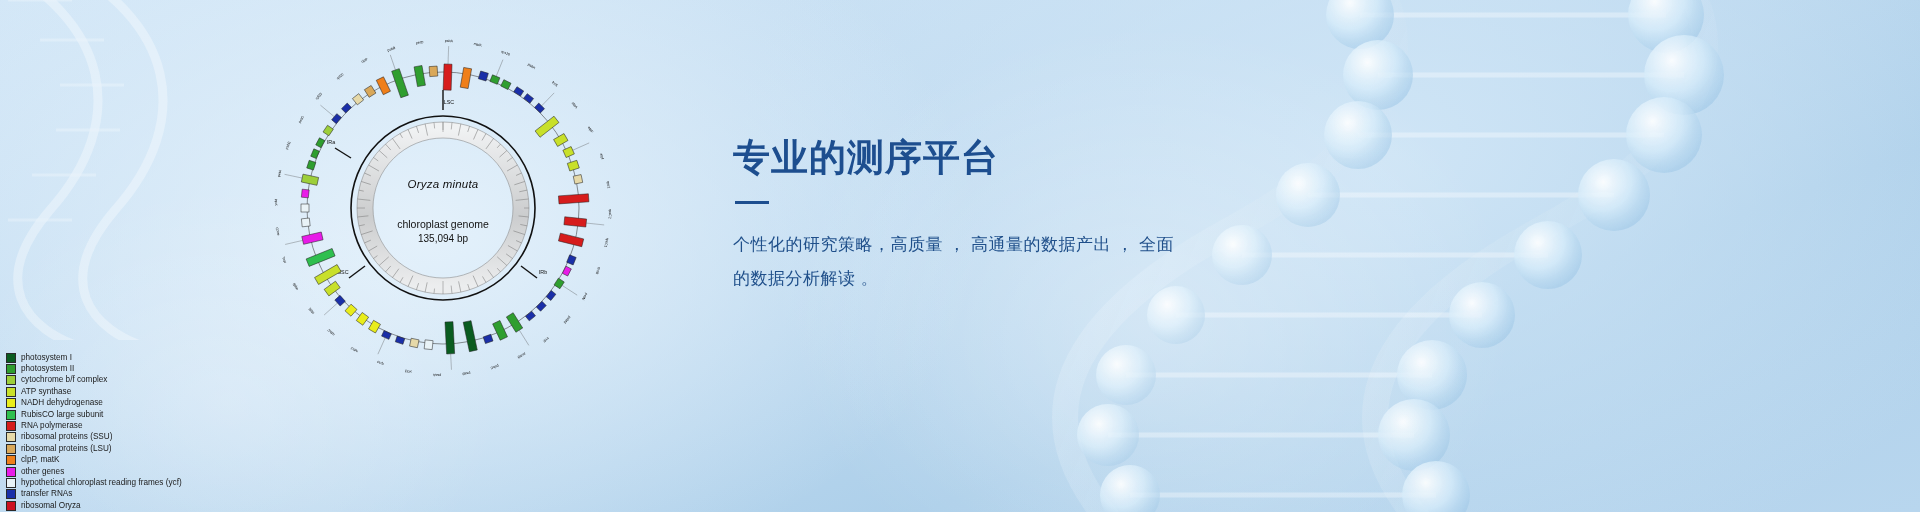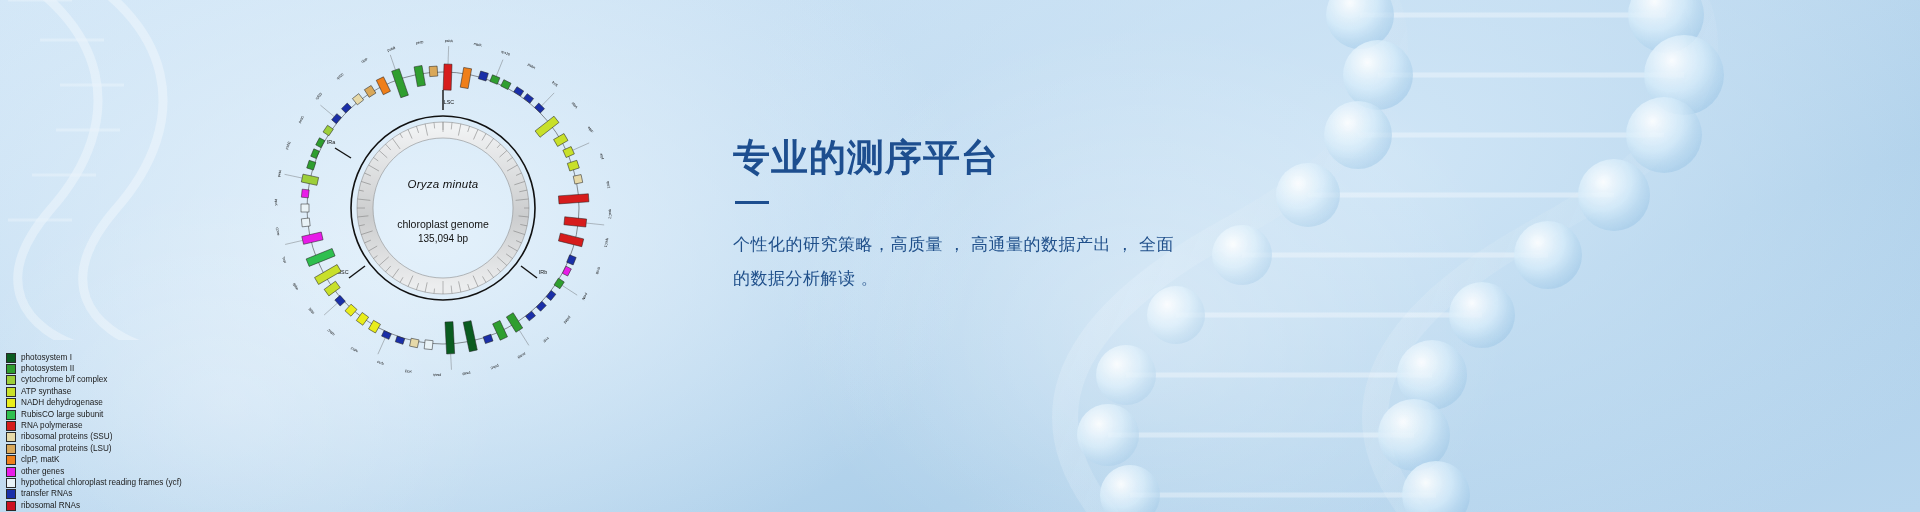--- a/index.html
+++ b/index.html
@@ -743,21 +743,21 @@
       <div class="legend-row">
         <span class="swatch" style="background: rgb(233, 243, 247);"></span>
         <span class="legend-label">hypothetical chloroplast reading frames (ycf)</span>
       </div>
       <div class="legend-row">
         <span class="swatch" style="background: rgb(26, 47, 168);"></span>
         <span class="legend-label">transfer RNAs</span>
       </div>
       <div class="legend-row">
         <span class="swatch" style="background: rgb(204, 17, 34);"></span>
-        <span class="legend-label">ribosomal RNAs</span>
+        <span class="legend-label">ribosomal Oryza</span>
       </div>
     </div>
 
   <div class="copy">
     <h1 class="headline">专业的测序平台</h1>
     <div class="rule"></div>
     <p class="subcopy">
       <span>个性化的研究策略，高质量 ， 高通量的数据产出 ， 全面</span><br>
       <span>的数据分析解读 。</span>
     </p>

